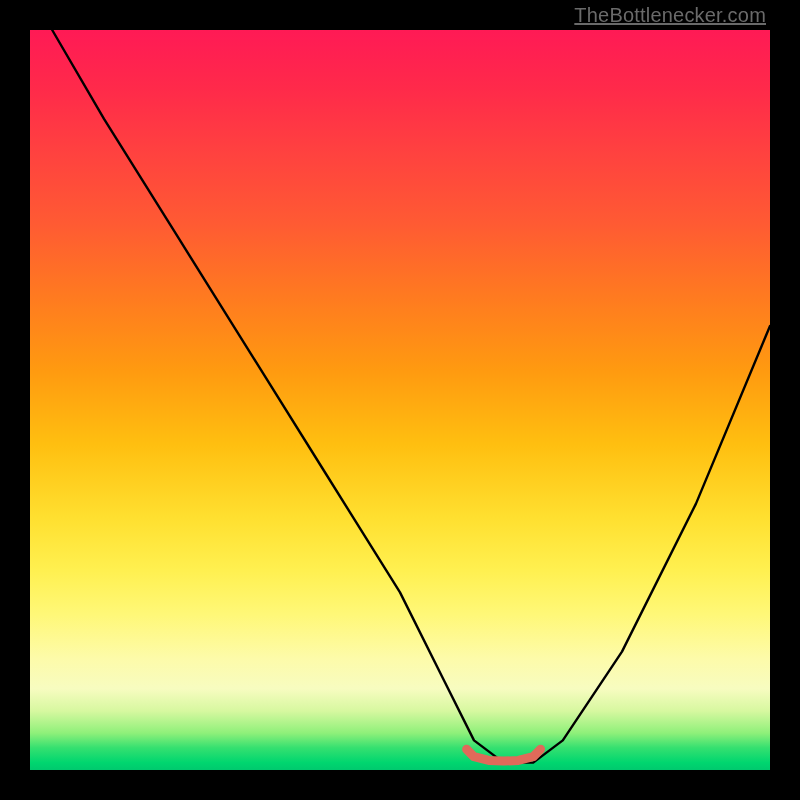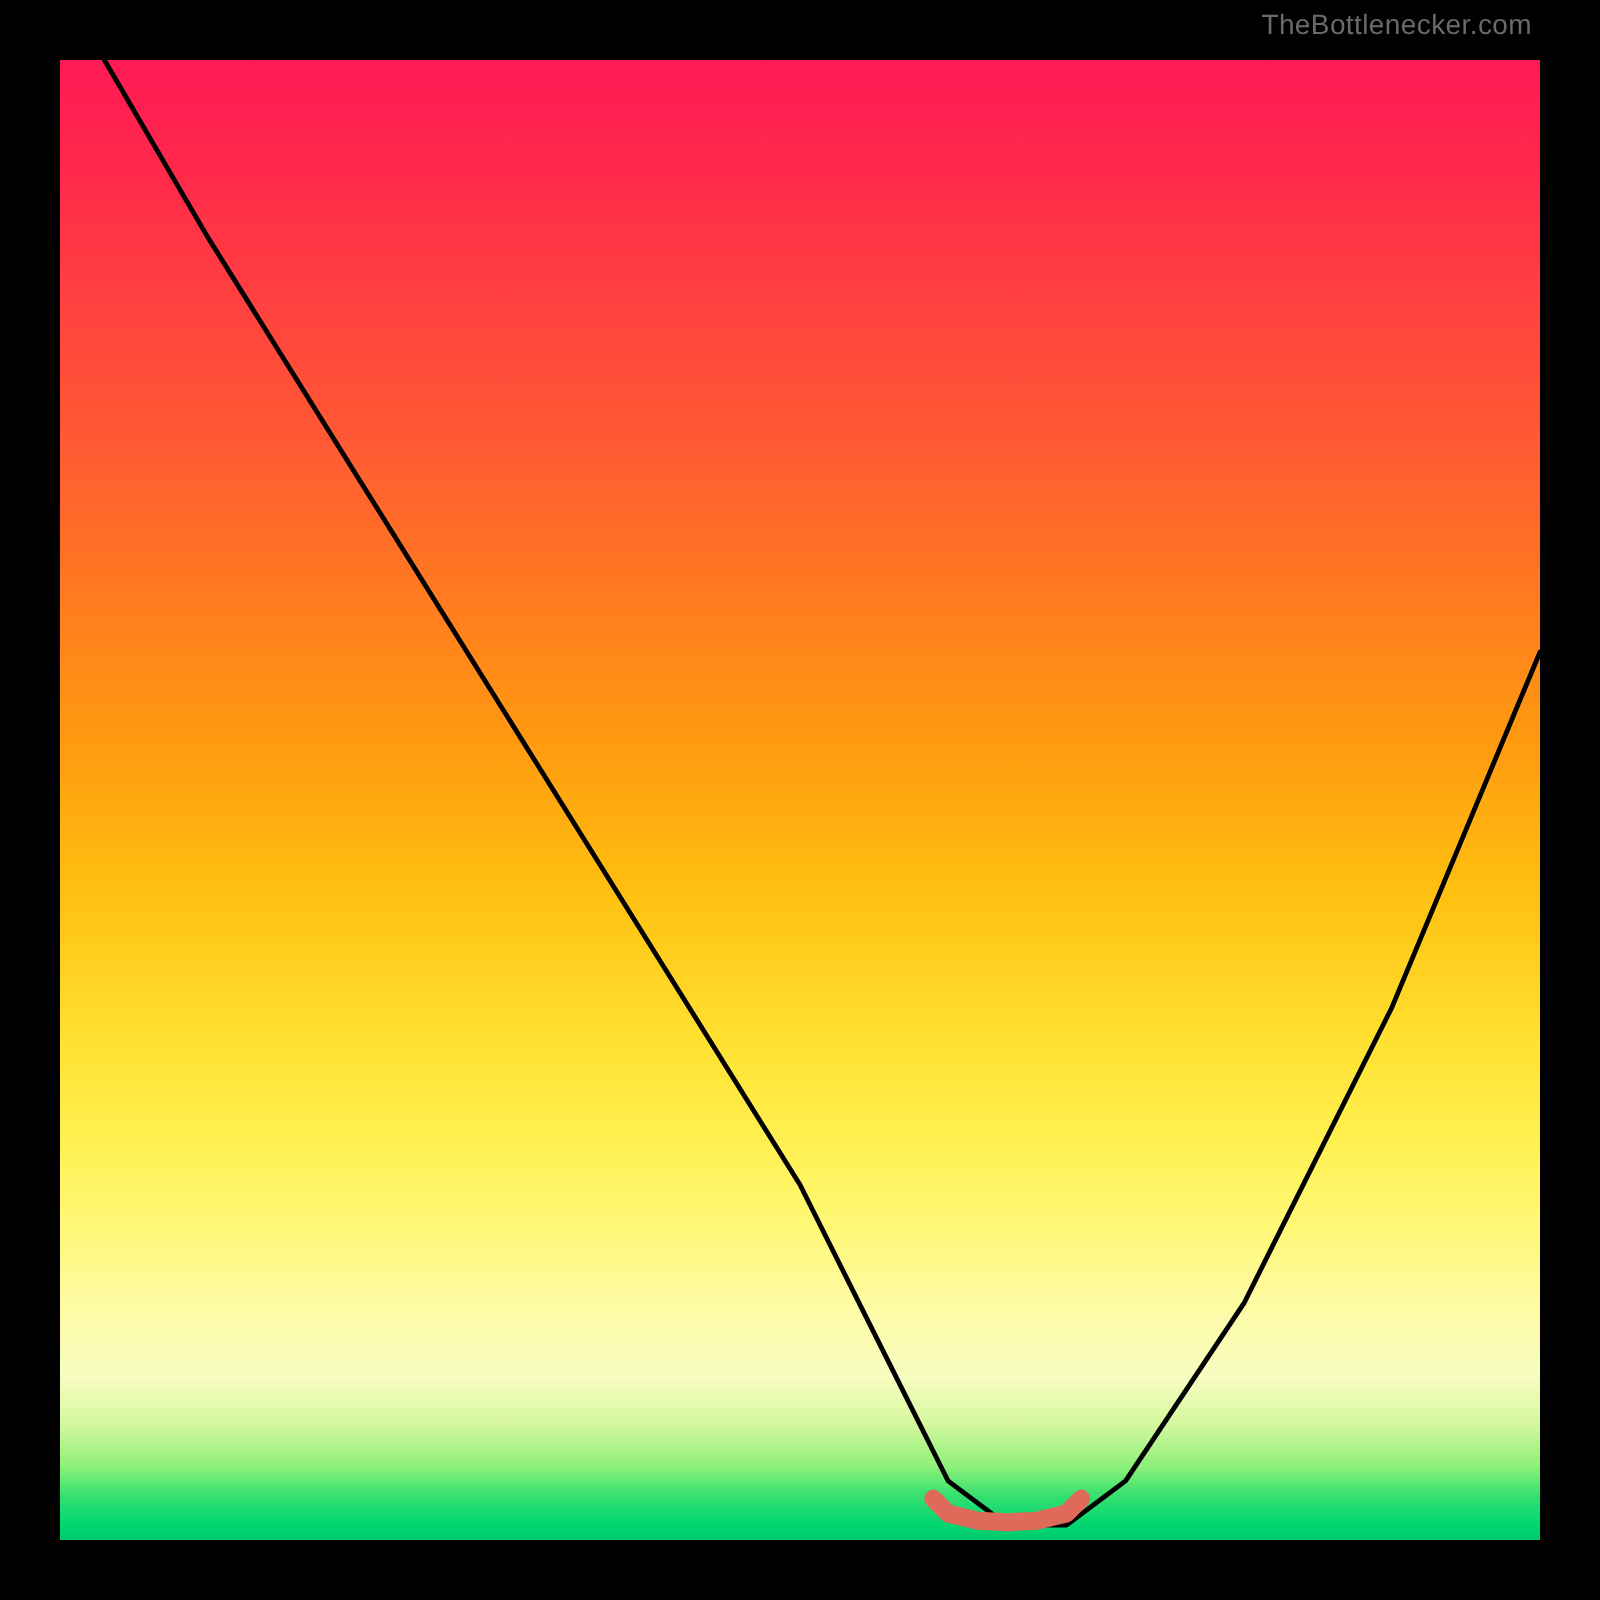--- a/index.html
+++ b/index.html
@@ -39,25 +39,26 @@
       #35e070 97%,
       #00d66f 99%,
       #00c96e 100%
     );
   }
   .watermark {
     position: absolute;
     top: 4px;
     right: 34px;
     font-family: Arial, Helvetica, sans-serif;
-    font-size: 14px;
+    font-size: 20px;
     color: #6a6a6a;
     font-weight: 500;
     letter-spacing: 0.2px;
     user-select: none;
+    text-decoration: underline;
   }
   svg.curve {
     position: absolute;
     left: 0;
     top: 0;
     width: 740px;
     height: 740px;
     overflow: visible;
   }
 </style>

